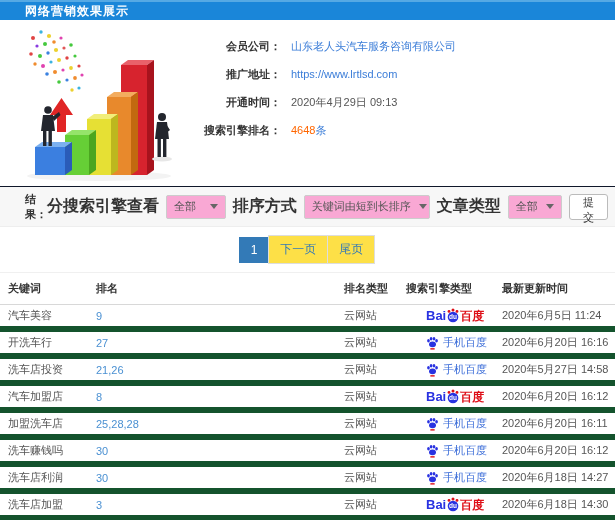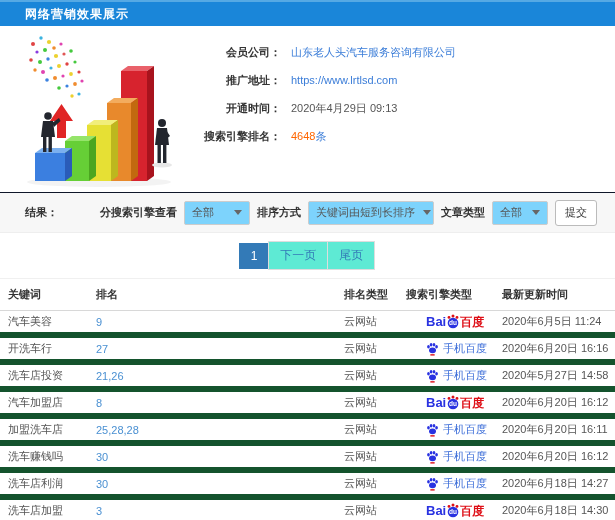--- a/index.html
+++ b/index.html
@@ -6,56 +6,56 @@
   html,body { width:615px; height:520px; overflow:hidden; background:#fff;
     font-family:"Liberation Sans","DejaVu Sans",sans-serif; }
   :root{
     --accent-blue:#1a86d9; --link-blue:#3b7dd8; --rank-blue:#4a90d2;
     --orange:#ff6600; --baidu-blue:#2932e1; --baidu-red:#de0f17;
     --pagination-active:#337ab7;
   }
   .page{ width:615px; height:520px; position:relative; background:#fff; }
 
   
-  .topbar{ height:26px; background:var(--accent-blue); border-top:2px solid #55a9e4;
+  .topbar{ height:20px; background:var(--accent-blue); border-top:2px solid #55a9e4;
     display:flex; align-items:center; }
   .topbar .title{ color:#fff; font-size:12px; font-weight:bold; padding-left:25px; letter-spacing:1px; }
 
   
   .info-section{ height:166px; display:flex; background:#fff;margin-left:21px; }
   .clipart{ width:182px; height:164px; flex:0 0 182px; }
   .info-rows{ padding-top:12px; }
   .info-row{ height:28px; display:flex; align-items:center; font-size:11px; }
   .info-label{ display:inline-block; width:78px; text-align:right; color:#333; font-weight:bold; }
   .info-value{ margin-left:10px; color:#555; text-decoration:none; }
   a.info-value{ color:var(--link-blue); cursor:pointer; }
   .info-value.hot{ color:var(--orange); }
   .info-suffix{ color:var(--link-blue); }
 
   
   .filter-bar{ height:41px; background:#f7f7f7; border-top:1px solid #0f172a; border-bottom:1px solid #eee;
     display:flex; align-items:center; padding:0 18px 0 25px; }
   .result-label{ font-size:11px; font-weight:bold; color:#333; }
   .filter-controls{ margin-left:auto; display:flex; align-items:center; gap:7px; }
-  .filter-controls .flabel{ font-size:11px; font-weight:bold; color:#333; white-space:nowrap; }
-  .select{ height:24px; background:#7dd3fc; border:1px solid #ccc; border-radius:2px;
+  .filter-controls .flabel{ font-size:16px; font-weight:bold; color:#333; white-space:nowrap; }
+  .select{ height:24px; background:#f9a8d4; border:1px solid #ccc; border-radius:2px;
     display:flex; align-items:center; padding:0 7px; font-size:11px; color:#555; cursor:pointer; }
   .select .sel-text{ white-space:nowrap; }
   .select .caret{ width:0; height:0; border-left:4px solid transparent; border-right:4px solid transparent;
     border-top:5px solid #666; margin-left:8px; }
   .sel-engine{ width:66px; justify-content:space-between; }
   .sel-sort{ width:126px; justify-content:space-between; }
   .sel-article{ width:56px; justify-content:space-between; }
   .submit-btn{ height:26px; padding:0 9px; font-size:11px; color:#333; background:#fff;
     border:1px solid #bbb; border-radius:3px; cursor:pointer; }
 
   
   .pagination{ height:45px; display:flex; align-items:center; justify-content:center; }
   .page-item{ display:inline-block; padding:5px 11px; font-size:12px; border:1px solid #ddd;
-    background:#5eead4; color:var(--pagination-active); text-decoration:none; margin-left:-1px; cursor:pointer; }
+    background:#fde047; color:var(--pagination-active); text-decoration:none; margin-left:-1px; cursor:pointer; }
   .page-item.active{ background:var(--pagination-active); border-color:var(--pagination-active); color:#fff; }
 
   
   .rank-table{ border-top:1px solid #f0f0f0; }
   .trow{ display:grid; grid-template-columns:88px 248px 62px 96px auto;
     align-items:center; padding-left:8px; height:27px; border-bottom:6px solid #14532d; font-size:11px; color:#555; }
   .trow.thead{ height:32px; font-weight:bold; color:#333; border-bottom:1px solid #d8d8d8; }
   .c-rank{ color:var(--rank-blue); text-decoration:none; cursor:pointer; }
   .c-engine{ display:flex; align-items:center; padding-left:20px; gap:4px; }
   .baidu-logo{ display:flex; align-items:center; line-height:1; }

